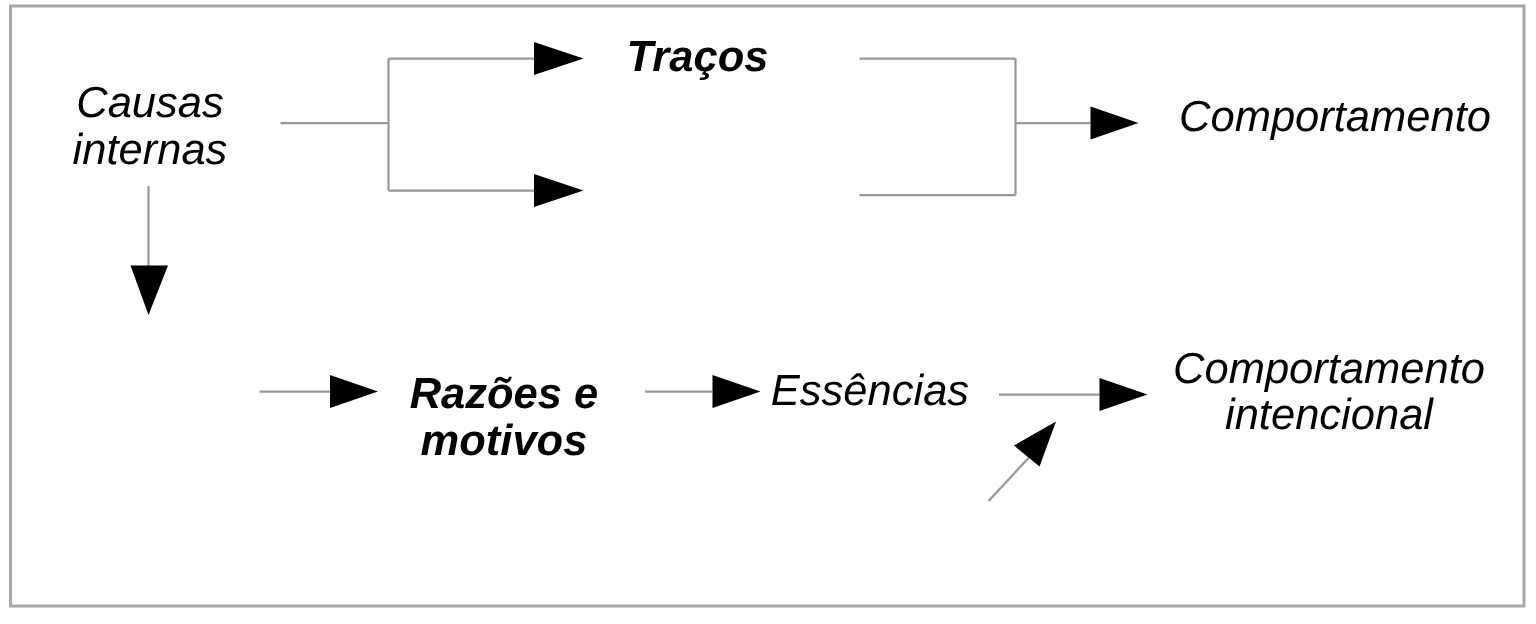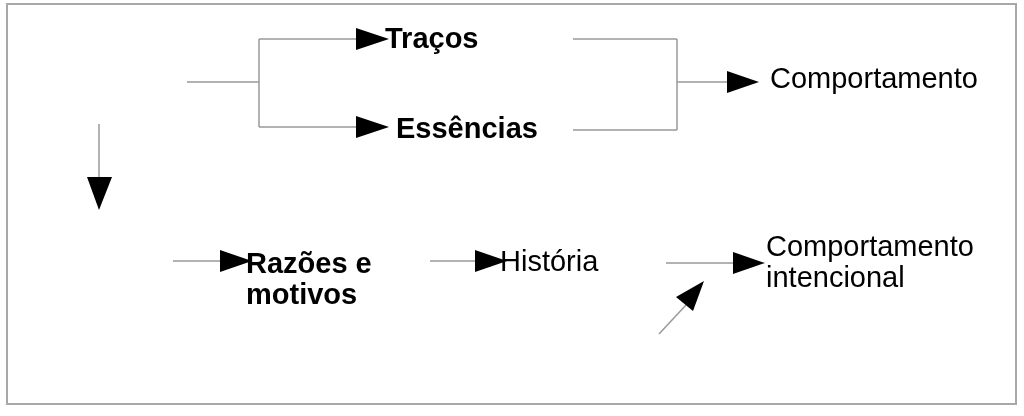--- a/index.html
+++ b/index.html
@@ -25,23 +25,24 @@
     box-sizing:border-box;
     pointer-events:none;
   }
   svg.edges{position:absolute;left:0;top:0;width:1024px;height:416px;}
   .edge{stroke:var(--line-color);stroke-width:1.5;fill:none;}
   .head{fill:var(--arrow-color);stroke:none;}
   .node{
     position:absolute;
     font-size:29px;
     line-height:31px;
-    text-align:left;
+    text-align:center;
     white-space:pre-line;
     letter-spacing:0;
+    font-style:italic;
   }
   .bold{font-weight:bold;}
 </style>
 </head>
 <body>
 
 <div class="stage">
 
   <svg class="edges" viewBox="0 0 1024 416" aria-hidden="true">
 
@@ -69,30 +70,31 @@
 
     <line class="edge" x1="666" y1="263" x2="733" y2="263"></line>
     <polygon class="head" points="733,252 733,274 765,263"></polygon>
 
     <line class="edge" x1="659" y1="334" x2="686" y2="305"></line>
     <polygon class="head" points="704,281 693,311 676,297"></polygon>
   </svg>
 
   <div class="frame"></div>
 
+  <div class="node" style="left:10px;top:54px;width:180px;">Causas
+internas</div>
 
   <div class="node bold" style="left:385px;top:23px;width:160px;">Traços</div>
 
-  <div class="node bold" style="left:396px;top:113px;width:160px;">Essências</div>
 
   <div class="node" style="left:770px;top:63px;width:240px;">Comportamento</div>
 
 
   <div class="node bold" style="left:246px;top:248px;width:180px;">Razões e
 motivos</div>
 
-  <div class="node" style="left:500px;top:246px;width:160px;">História</div>
+  <div class="node" style="left:500px;top:246px;width:160px;">Essências</div>
 
   <div class="node" style="left:766px;top:231px;width:240px;">Comportamento
 intencional</div>
 
 
 </div>
 
 </body></html>

